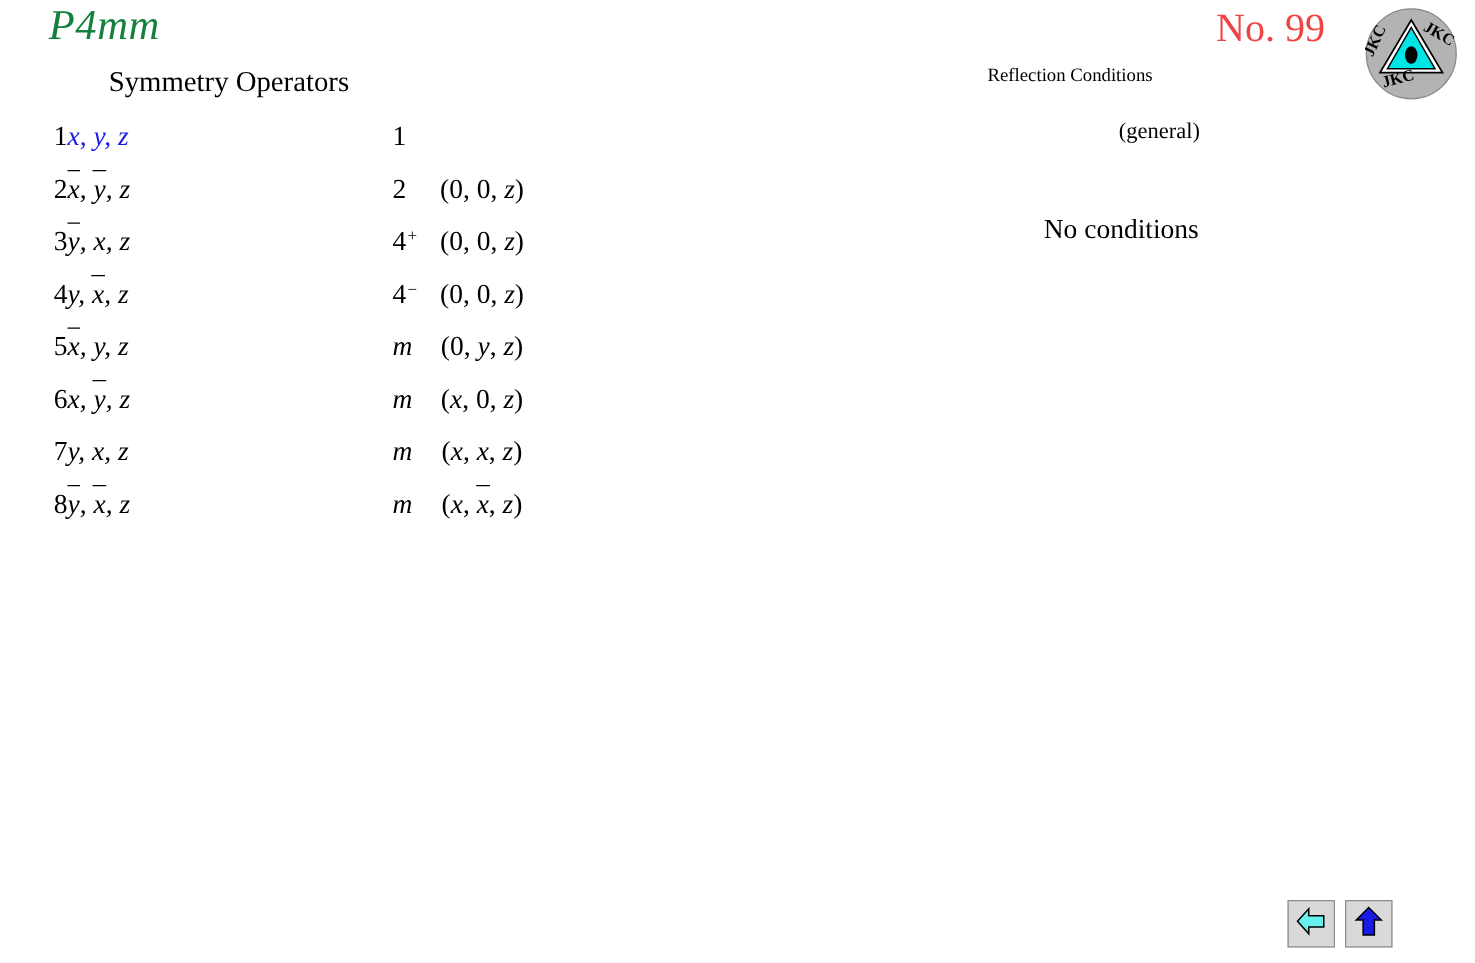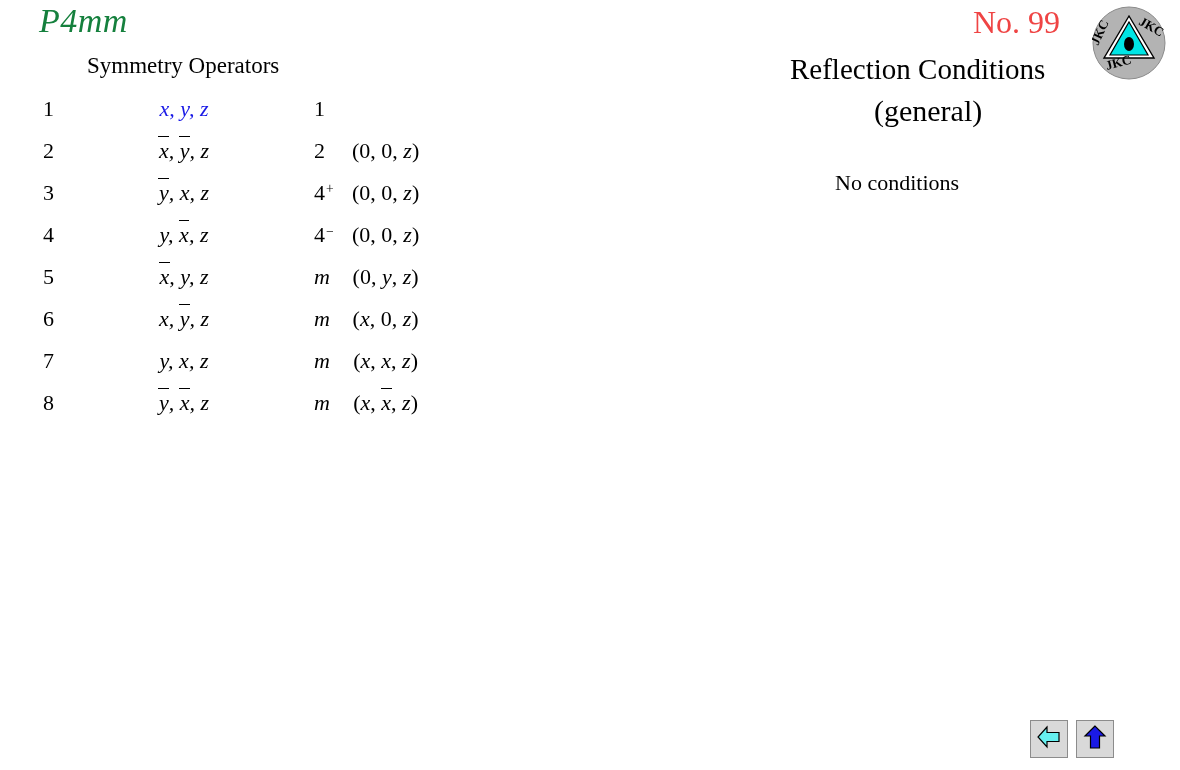--- a/index.html
+++ b/index.html
@@ -50,27 +50,27 @@
   #sym-ops-title {
     position: absolute;
     left: 87px;
     top: 53px;
     font-size: 23px;
   }
   #refl-cond-title {
     position: absolute;
     left: 790px;
     top: 53px;
-    font-size: 29px;
+    font-size: 15px;
   }
   #refl-general {
     position: absolute;
-    left: 874px;
+    left: 895px;
     top: 94px;
-    font-size: 30px;
+    font-size: 18px;
   }
   #refl-noconditions {
     position: absolute;
     left: 835px;
     top: 136px;
     font-size: 22px;
     margin-top: 34px;
   }
 
   
@@ -87,21 +87,21 @@
     vertical-align: middle;
     white-space: nowrap;
   }
   td.idx {
     width: 22px;
     text-align: right;
     padding-right: 10px;
   }
   td.coord {
     width: 260px;
-    text-align: center;
+    text-align: left;
     font-style: italic;
     margin-left: 16px;
   }
   td.geom-sym {
     width: 38px;
     text-align: left;
     padding-left: 2px;
   }
   td.geom-loc {
     text-align: center;

